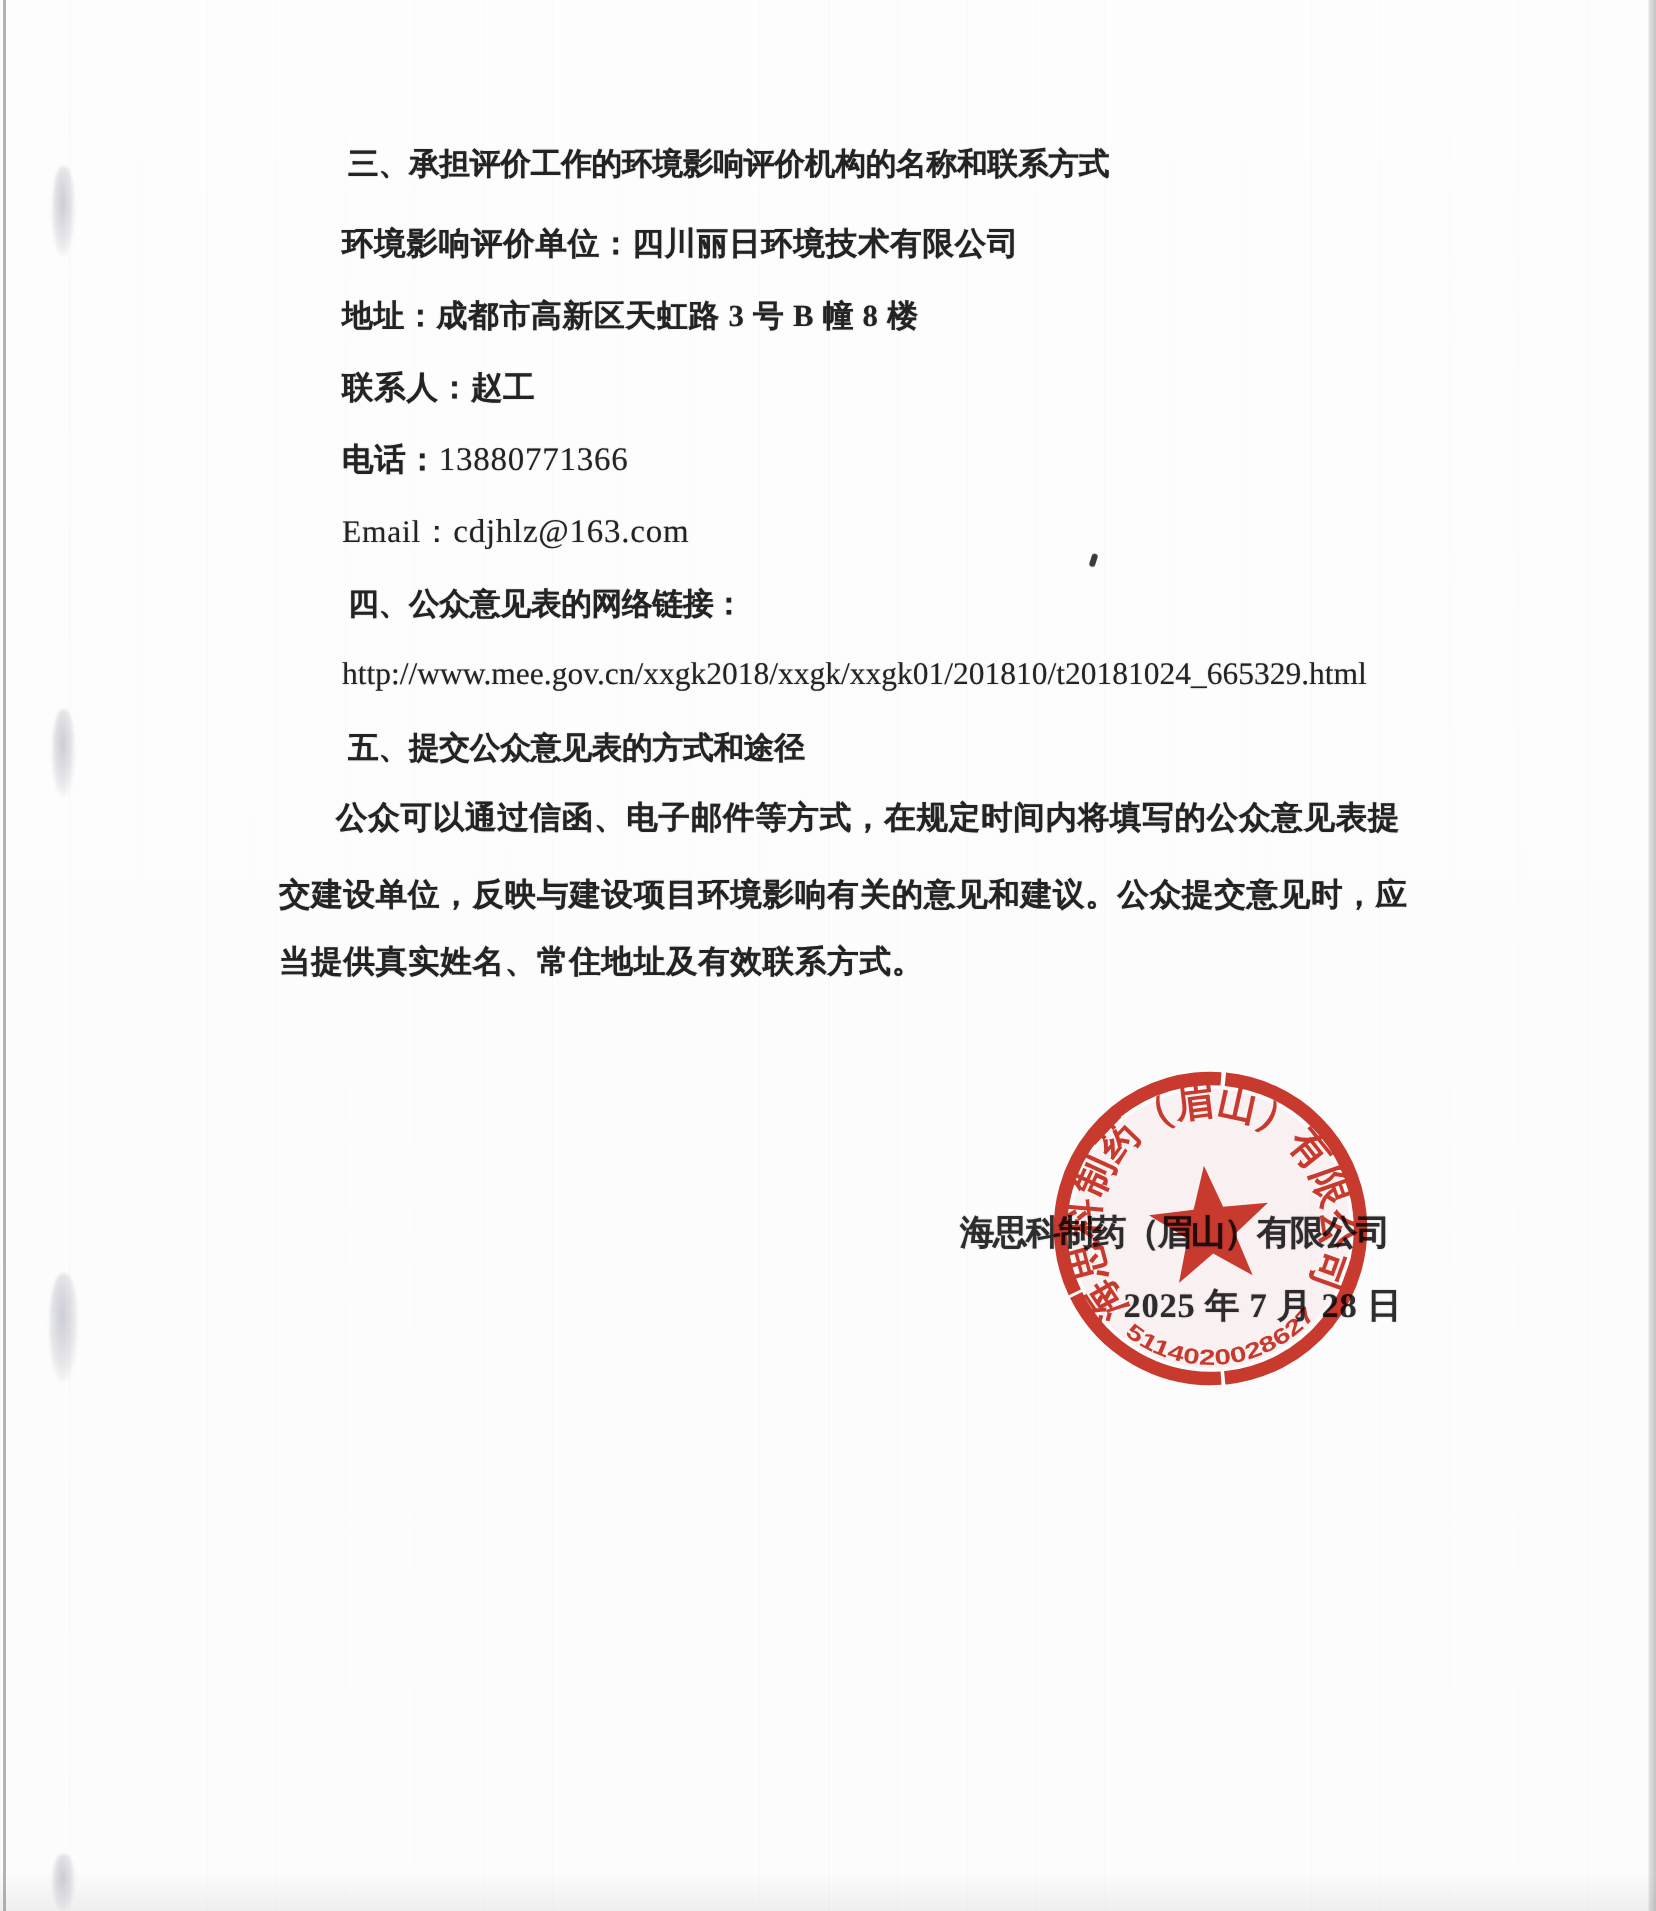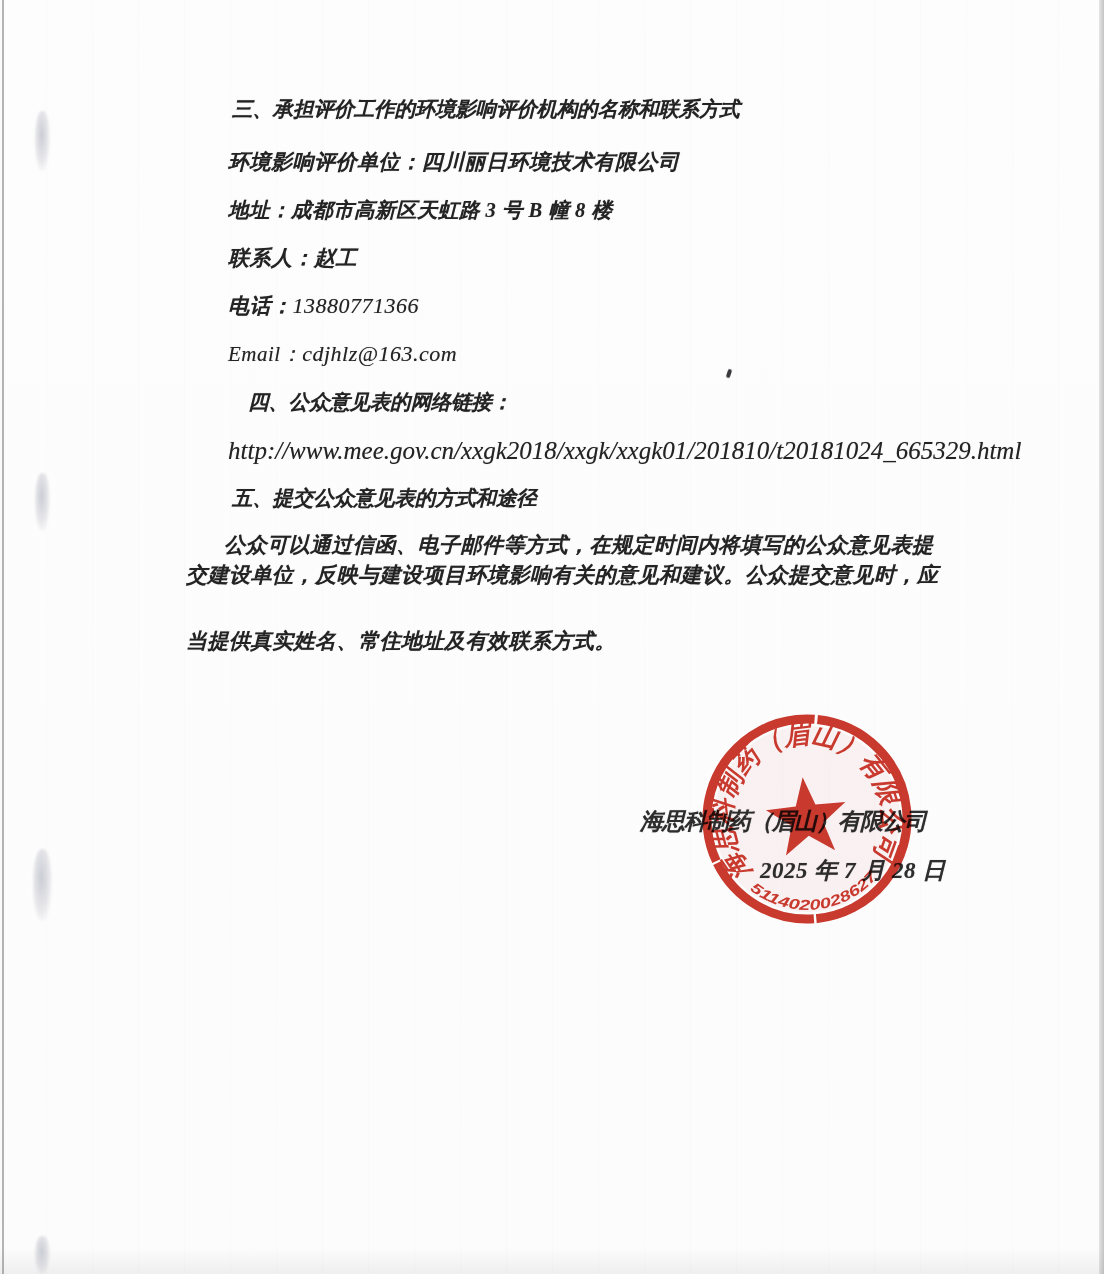--- a/index.html
+++ b/index.html
@@ -3,40 +3,39 @@
 <meta charset="utf-8">
 <style>
   html,body{margin:0;padding:0;background:#e9e9e9;}
   .page{
     position:relative; width:1104px; height:1274px; overflow:hidden;
     background:
       repeating-linear-gradient(90deg, rgba(0,0,0,0.012) 0 1px, rgba(0,0,0,0) 1px 46px),
       linear-gradient(180deg,#fdfdfd 0%, #fcfcfc 100%);
     font-family:"Liberation Serif","DejaVu Serif",serif;
     color:#232323;
-    font-style:italic;
   }
   .edge-left{position:absolute;left:2px;top:0;width:2px;height:100%;background:#b3b3b6;}
   .edge-right{position:absolute;right:0;top:0;width:5px;height:100%;background:linear-gradient(90deg,#e5e5e5,#c4c4c6);}
   .bottom-shadow{position:absolute;left:0;bottom:0;width:100%;height:26px;
     background:linear-gradient(180deg,rgba(0,0,0,0) 0%,rgba(120,120,120,0.10) 100%);}
   .line{
     position:absolute; white-space:nowrap; font-size:21px; letter-spacing:0.5px;
     text-shadow:0 0 0.8px rgba(35,35,35,0.45);
   }
   .b7{font-weight:700;} .b6{font-weight:600;}
   .heading{font-size:20.5px; letter-spacing:-0.2px;}
   .latin{font-family:"Liberation Serif","DejaVu Serif",serif;font-weight:400;}
-  .url{font-size:25px; letter-spacing:0px; font-weight:400;}
+  .url{font-size:21px; letter-spacing:0px; font-weight:400;}
   .sig{
     position:absolute; white-space:nowrap; color:#2d2d2d; font-weight:600;
     text-shadow:0 0 1px rgba(45,45,45,0.4);
   }
   .sig-company{left:640px; top:806px; font-size:23px; letter-spacing:-1px;}
-  .sig-date{left:749px; top:855px; font-size:23px; letter-spacing:0.5px;margin-left:11px;}
+  .sig-date{left:749px; top:855px; font-size:23px; letter-spacing:0.5px;}
   .seal{
     position:absolute; left:0; top:0; pointer-events:none;
     mix-blend-mode:multiply; opacity:0.94; filter:blur(0.35px) saturate(0.96);
   }
   .seal-arc{font-family:"Liberation Serif","DejaVu Serif",serif; font-size:27px; font-weight:700; fill:#cd2b1f;}
   .seal-num{font-family:"Liberation Sans","DejaVu Sans",sans-serif; font-size:14.5px; font-weight:700; fill:#cd2b1f;}
   .smudge{
     position:absolute; border-radius:45%;
     background:radial-gradient(ellipse at 45% 40%, rgba(105,112,135,0.34) 0%, rgba(120,118,140,0.14) 55%, rgba(0,0,0,0) 78%);
     filter:blur(1.1px);
@@ -62,26 +61,26 @@
 
   <div class="line b7 heading" style="left:232px; top:95px;">三、承担评价工作的环境影响评价机构的名称和联系方式</div>
   <div class="line b6" style="left:228px; top:148px;">环境影响评价单位：四川丽日环境技术有限公司</div>
   <div class="line b7" style="left:228px; top:196px; font-size:20.5px;">地址：成都市高新区天虹路 3 号 B 幢 8 楼</div>
   <div class="line b7" style="left:228px; top:244px;">联系人：赵工</div>
 
   <div class="line" style="left:228px; top:292px;"><span class="b6">电话：</span><span class="latin" style="font-size:22px;text-align:right;">13880771366</span></div>
 
   <div class="line" style="left:228px; top:340px;"><span class="latin" style="font-size:21px;margin-top:17px;">Email：</span><span class="latin" style="font-size:22px;">cdjhlz@163.com</span></div>
 
-  <div class="line b7 heading" style="left:248px; top:388px;">四、公众意见表的网络链接：</div>
+  <div class="line b7 heading" style="left:232px; top:388px;">四、公众意见表的网络链接：</div>
   <div class="line url" style="left:228px; top:437px;">http://www.mee.gov.cn/xxgk2018/xxgk/xxgk01/201810/t20181024_665329.html</div>
   <div class="line b6 heading" style="left:232px; top:484px;">五、提交公众意见表的方式和途径</div>
 
   <div class="line b7" style="left:224px; top:531px;">公众可以通过信函、电子邮件等方式，在规定时间内将填写的公众意见表提</div>
-  <div class="line b7" style="left:186px; top:561px;">交建设单位，反映与建设项目环境影响有关的意见和建议。公众提交意见时，应</div>
+  <div class="line b7" style="left:186px; top:582px;">交建设单位，反映与建设项目环境影响有关的意见和建议。公众提交意见时，应</div>
   <div class="line b7" style="left:186px; top:627px;">当提供真实姓名、常住地址及有效联系方式。</div>
 
   <div class="sig sig-company">海思科制药（眉山）有限公司</div>
   <div class="sig sig-date">2025 年 7 月 28 日</div>
 
   <svg class="seal" width="1104" height="1274" viewBox="0 0 1104 1274" aria-hidden="true">
     <defs>
       <path id="sealTop" d="M 747.1 865.8 A 76 76 0 1 1 866.9 865.8" fill="none"></path>
       <path id="sealBottom" d="M 742.7 883.3 A 91 91 0 0 0 871.3 883.3" fill="none"></path>
     </defs>

